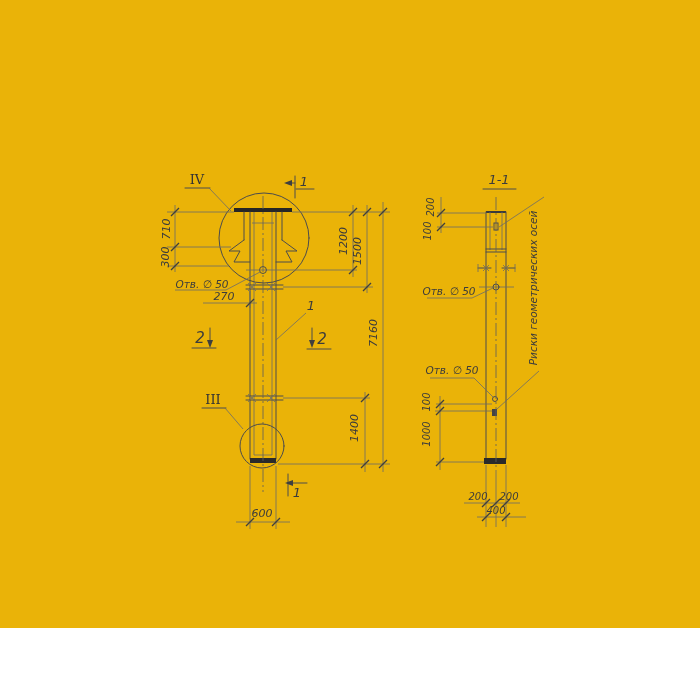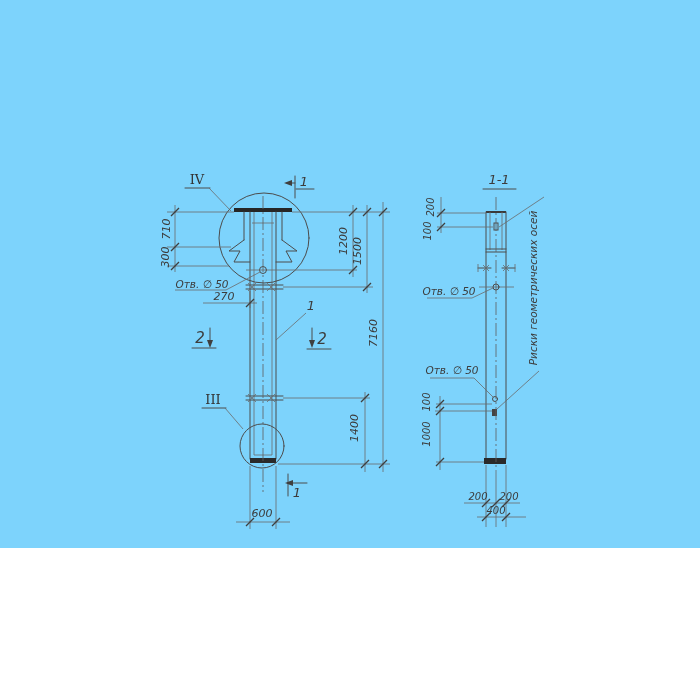--- a/index.html
+++ b/index.html
@@ -1,16 +1,16 @@
 <!DOCTYPE html>
 <html><head>
 <meta charset="utf-8">
 <style>
   html,body{margin:0;padding:0;background:#ffffff;}
-  .page{width:700px;height:548px;background:#7dd3fc;position:relative;overflow:hidden;}
+  .page{width:700px;height:628px;background:#eab308;position:relative;overflow:hidden;}
   svg{display:block;}
   .ln{stroke:#4c4c4c;stroke-width:1;fill:none;stroke-linecap:round;}
   .thk{stroke:#262626;stroke-width:4;fill:none;}
   .med{stroke:#3a3a3a;stroke-width:2;fill:none;}
   .thin{stroke:#6b6b6b;stroke-width:0.8;fill:none;}
   .axis{stroke:#5d5d5d;stroke-width:0.8;fill:none;stroke-dasharray:13 3 2 3;}
   .tk{stroke:#3f3f3f;stroke-width:1.3;fill:none;}
   .arr{fill:#3f3f3f;stroke:none;}
   .dim{font:italic 11px "DejaVu Sans",sans-serif;fill:#3c3c3c;}
   .dimsm{font:italic 10px "DejaVu Sans",sans-serif;fill:#3c3c3c;}

